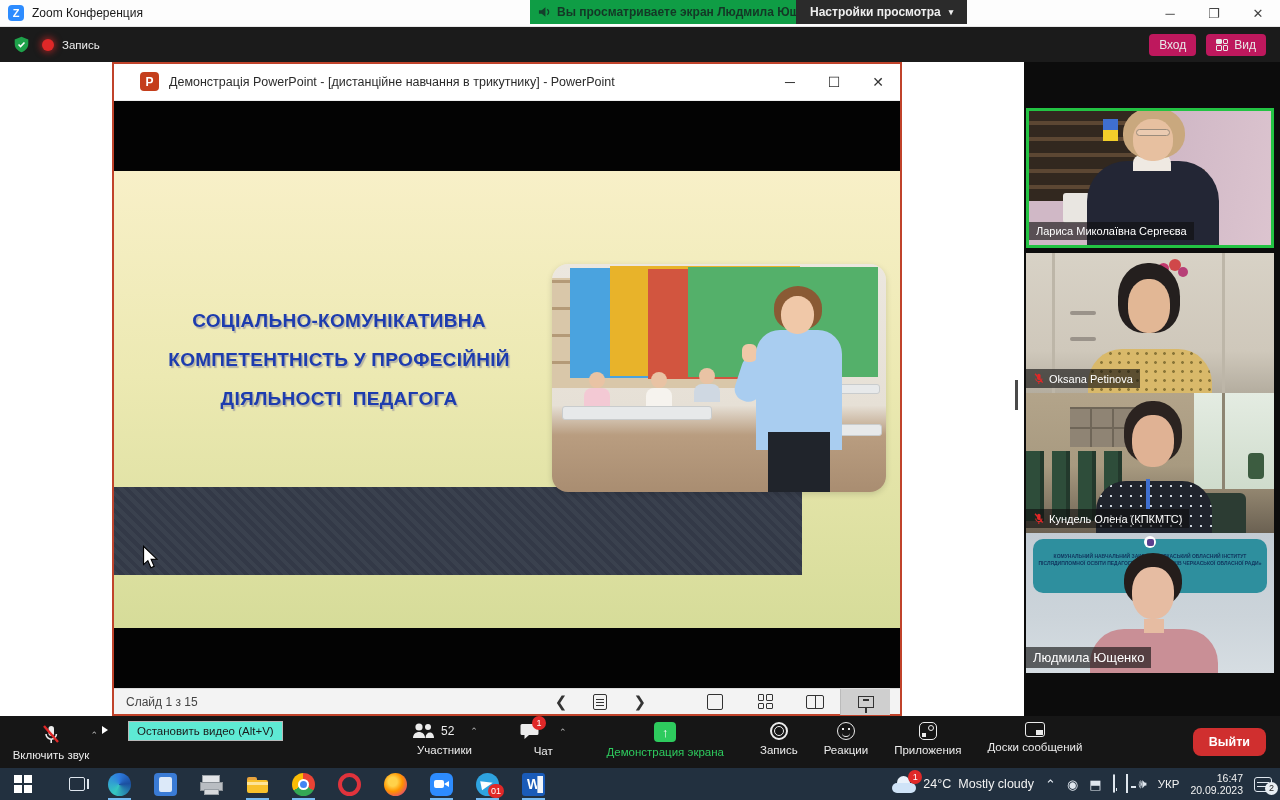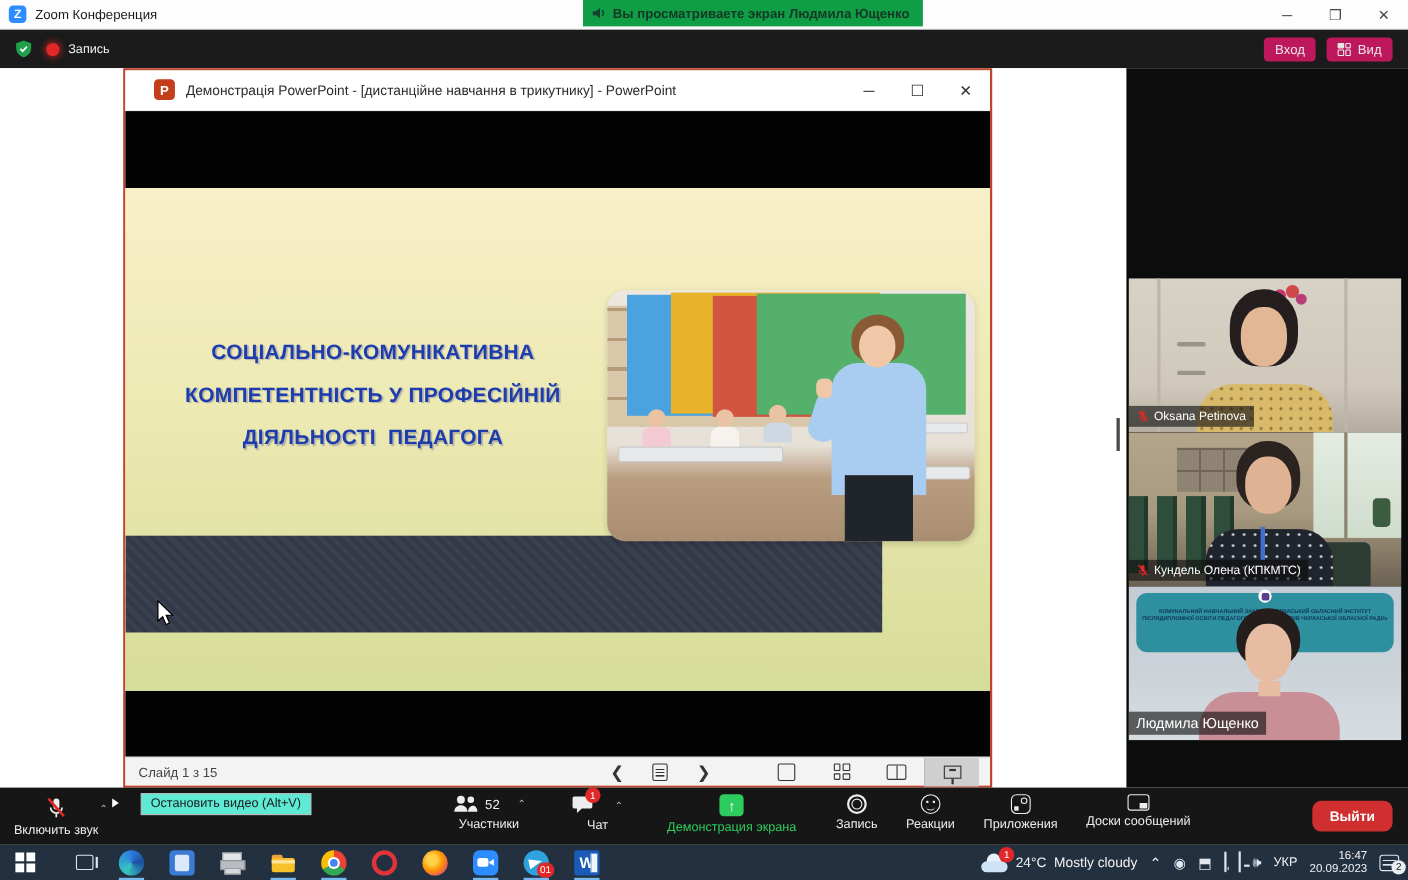--- a/index.html
+++ b/index.html
@@ -159,20 +159,24 @@
   <div class="titlebar">
     <div class="zoom-app-ico">Z</div>
     <div class="titlebar-title">Zoom Конференция</div>
     <div class="green-banner">
       <svg width="13" height="12" viewBox="0 0 14 12">
           <path d="M1 4h3l4-3v10l-4-3H1z" fill="#14402c"></path>
           <path d="M10 3q3 3 0 6" stroke="#14402c" fill="none" stroke-width="1.4"></path>
         </svg>
       <span class="txt">Вы просматриваете экран Людмила Ющенко</span>
     </div>
+    <div class="view-settings">
+      <span>Настройки просмотра</span>
+        <span style="font-size:9px;">▾</span>
+    </div>
     <div class="win-controls">
       <span>─</span>
       <span>❐</span>
       <span>✕</span>
     </div>
   </div>
 
   <div class="subbar">
     <svg class="shield" viewBox="0 0 20 20">
         <path d="M10 1l8 3v5c0 5-3.5 8.5-8 10-4.5-1.5-8-5-8-10V4z" fill="#1ea14a"></path>
@@ -273,20 +277,37 @@
             </span>
         </div>
         <div style="width:10px;"></div>
       </div>
     </div>
     <div class="scrollnub"></div>
   </div>
 
   <div class="sidebar">
 
+    <div class="tile active" style="top:46px;">
+      <div class="scene" style="background:linear-gradient(100deg,#d0b8c6 55%,#dcc4cf 100%);">
+        <div class="abs" style="left:0;top:0;width:132px;height:90px;background:repeating-linear-gradient(0deg,#32281f 0 12px,#5c4733 12px 16px),repeating-linear-gradient(90deg,transparent 0 34px,#1f1813 34px 37px);"></div>
+        <div class="abs" style="left:74px;top:8px;width:15px;height:11px;background:#3f6fd0;"></div>
+        <div class="abs" style="left:74px;top:19px;width:15px;height:11px;background:#f3cf2a;"></div>
+        <div class="abs" style="left:34px;top:82px;width:52px;height:30px;background:#e9e6e1;border-radius:3px;"></div>
+        <div class="abs" style="left:126px;top:58px;width:50px;height:40px;background:#8e6f56;border-radius:2px;"></div>
+        <div class="abs" style="left:58px;top:50px;width:132px;height:92px;border-radius:40px 40px 0 0;background:#232635;"></div>
+        <div class="abs" style="left:104px;top:44px;width:38px;height:16px;border-radius:8px 8px 0 0;background:#efe9e2;"></div>
+        <div class="abs" style="left:94px;top:-4px;width:62px;height:52px;border-radius:50% 50% 45% 45%;background:#c9a87e;"></div>
+        <div class="abs" style="left:104px;top:8px;width:40px;height:42px;border-radius:46%;background:#e7c0a0;"></div>
+        <div class="abs" style="left:107px;top:18px;width:34px;height:7px;border:1.3px solid #9b8c7c;border-radius:4px;background:rgba(255,255,255,.18);"></div>
+      </div>
+      <div class="name-tag">
+          <span>Лариса Миколаївна Сергеєва</span>
+        </div>
+    </div>
 
     <div class="tile" style="top:191px;">
       <div class="scene" style="background:linear-gradient(180deg,#d8d2c6 0%,#cfc8bb 70%,#b4ad9f 100%);">
         <div class="abs" style="left:26px;top:0;width:3px;height:140px;background:#bdb6a8;"></div>
         <div class="abs" style="left:196px;top:0;width:3px;height:140px;background:#bdb6a8;"></div>
         <div class="abs" style="left:44px;top:58px;width:26px;height:4px;background:#9a938a;border-radius:2px;"></div>
         <div class="abs" style="left:44px;top:84px;width:26px;height:4px;background:#9a938a;border-radius:2px;"></div>
         <div class="abs" style="left:140px;top:28px;width:12px;height:22px;background:#574a50;clip-path:polygon(20% 0,80% 0,100% 100%,0 100%);"></div>
         <div class="abs" style="left:132px;top:10px;width:11px;height:11px;border-radius:50%;background:#c2386e;"></div>
         <div class="abs" style="left:143px;top:6px;width:12px;height:12px;border-radius:50%;background:#d0484a;"></div>

